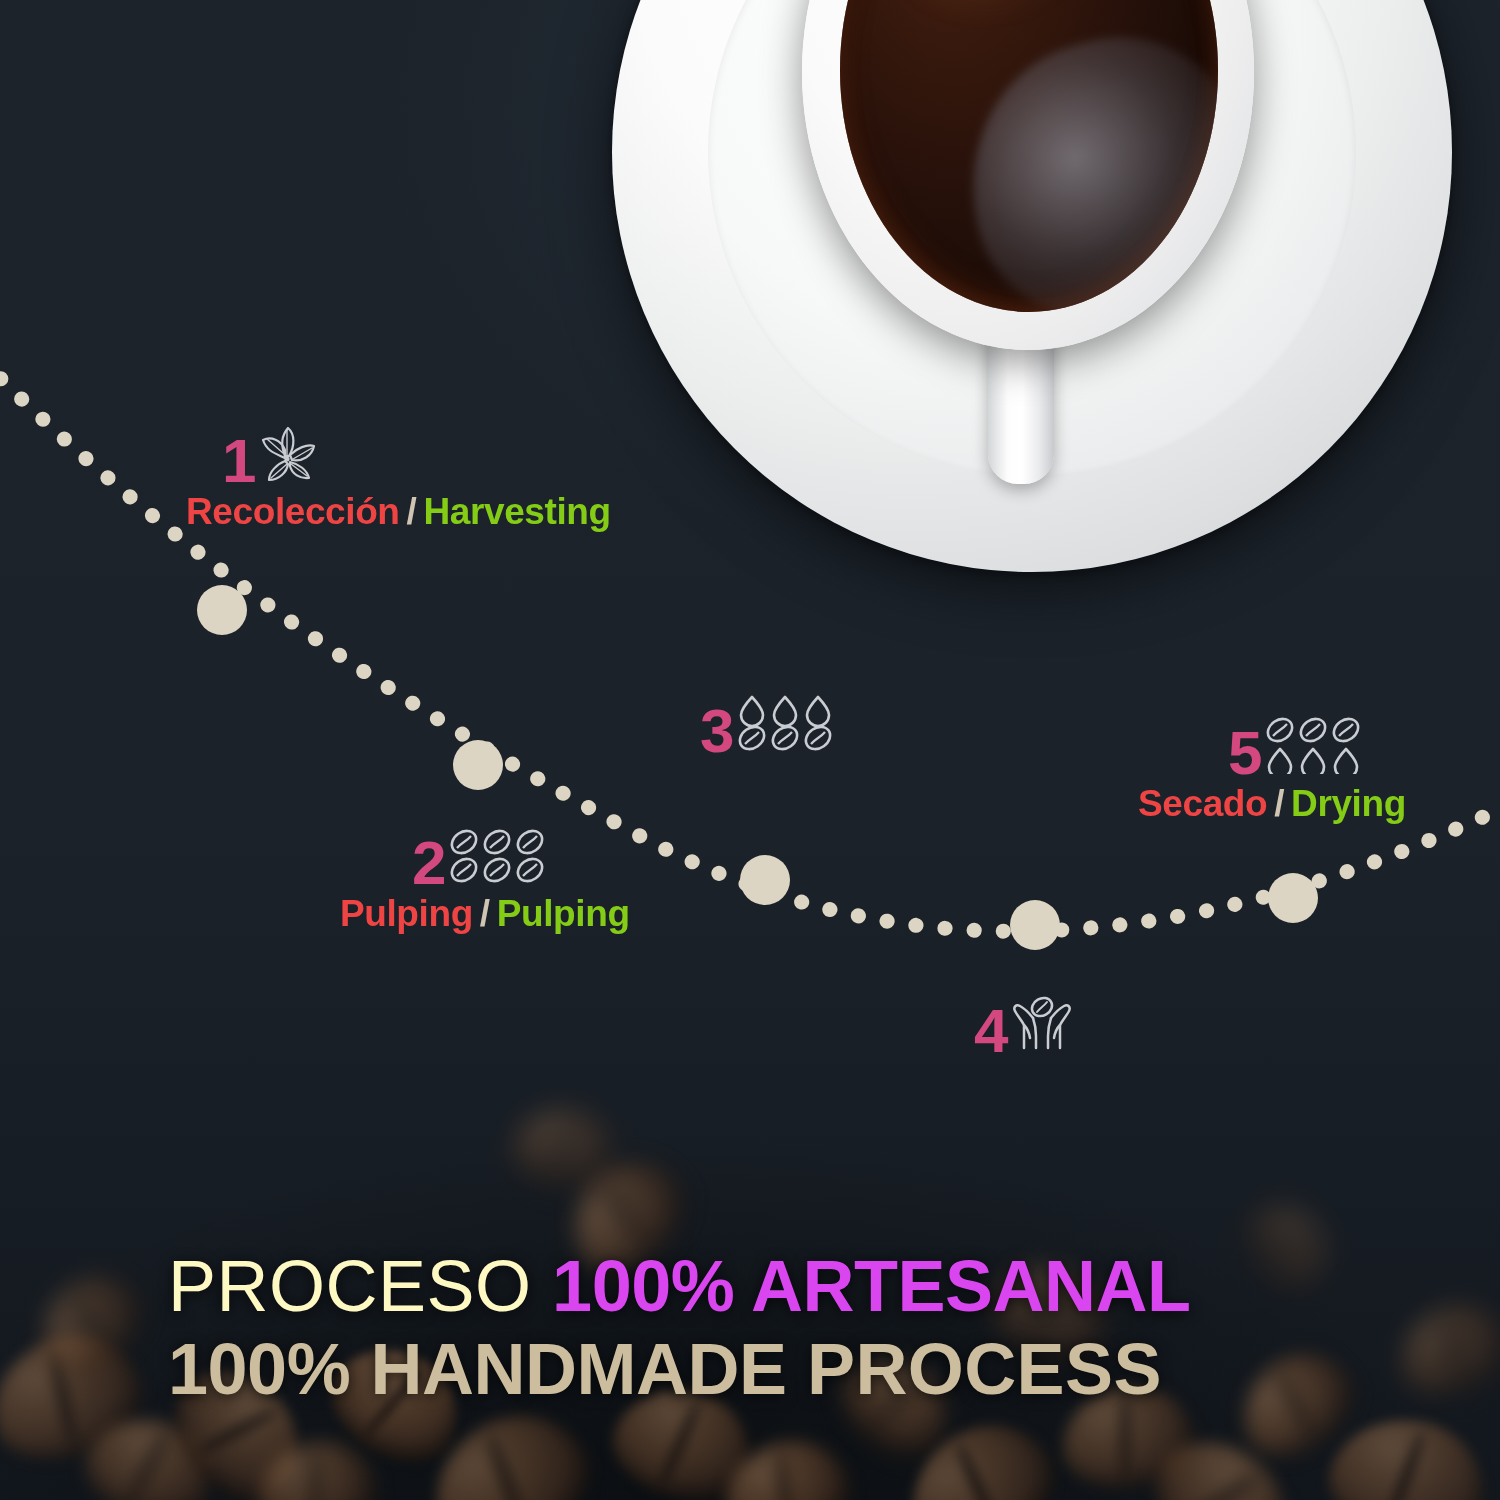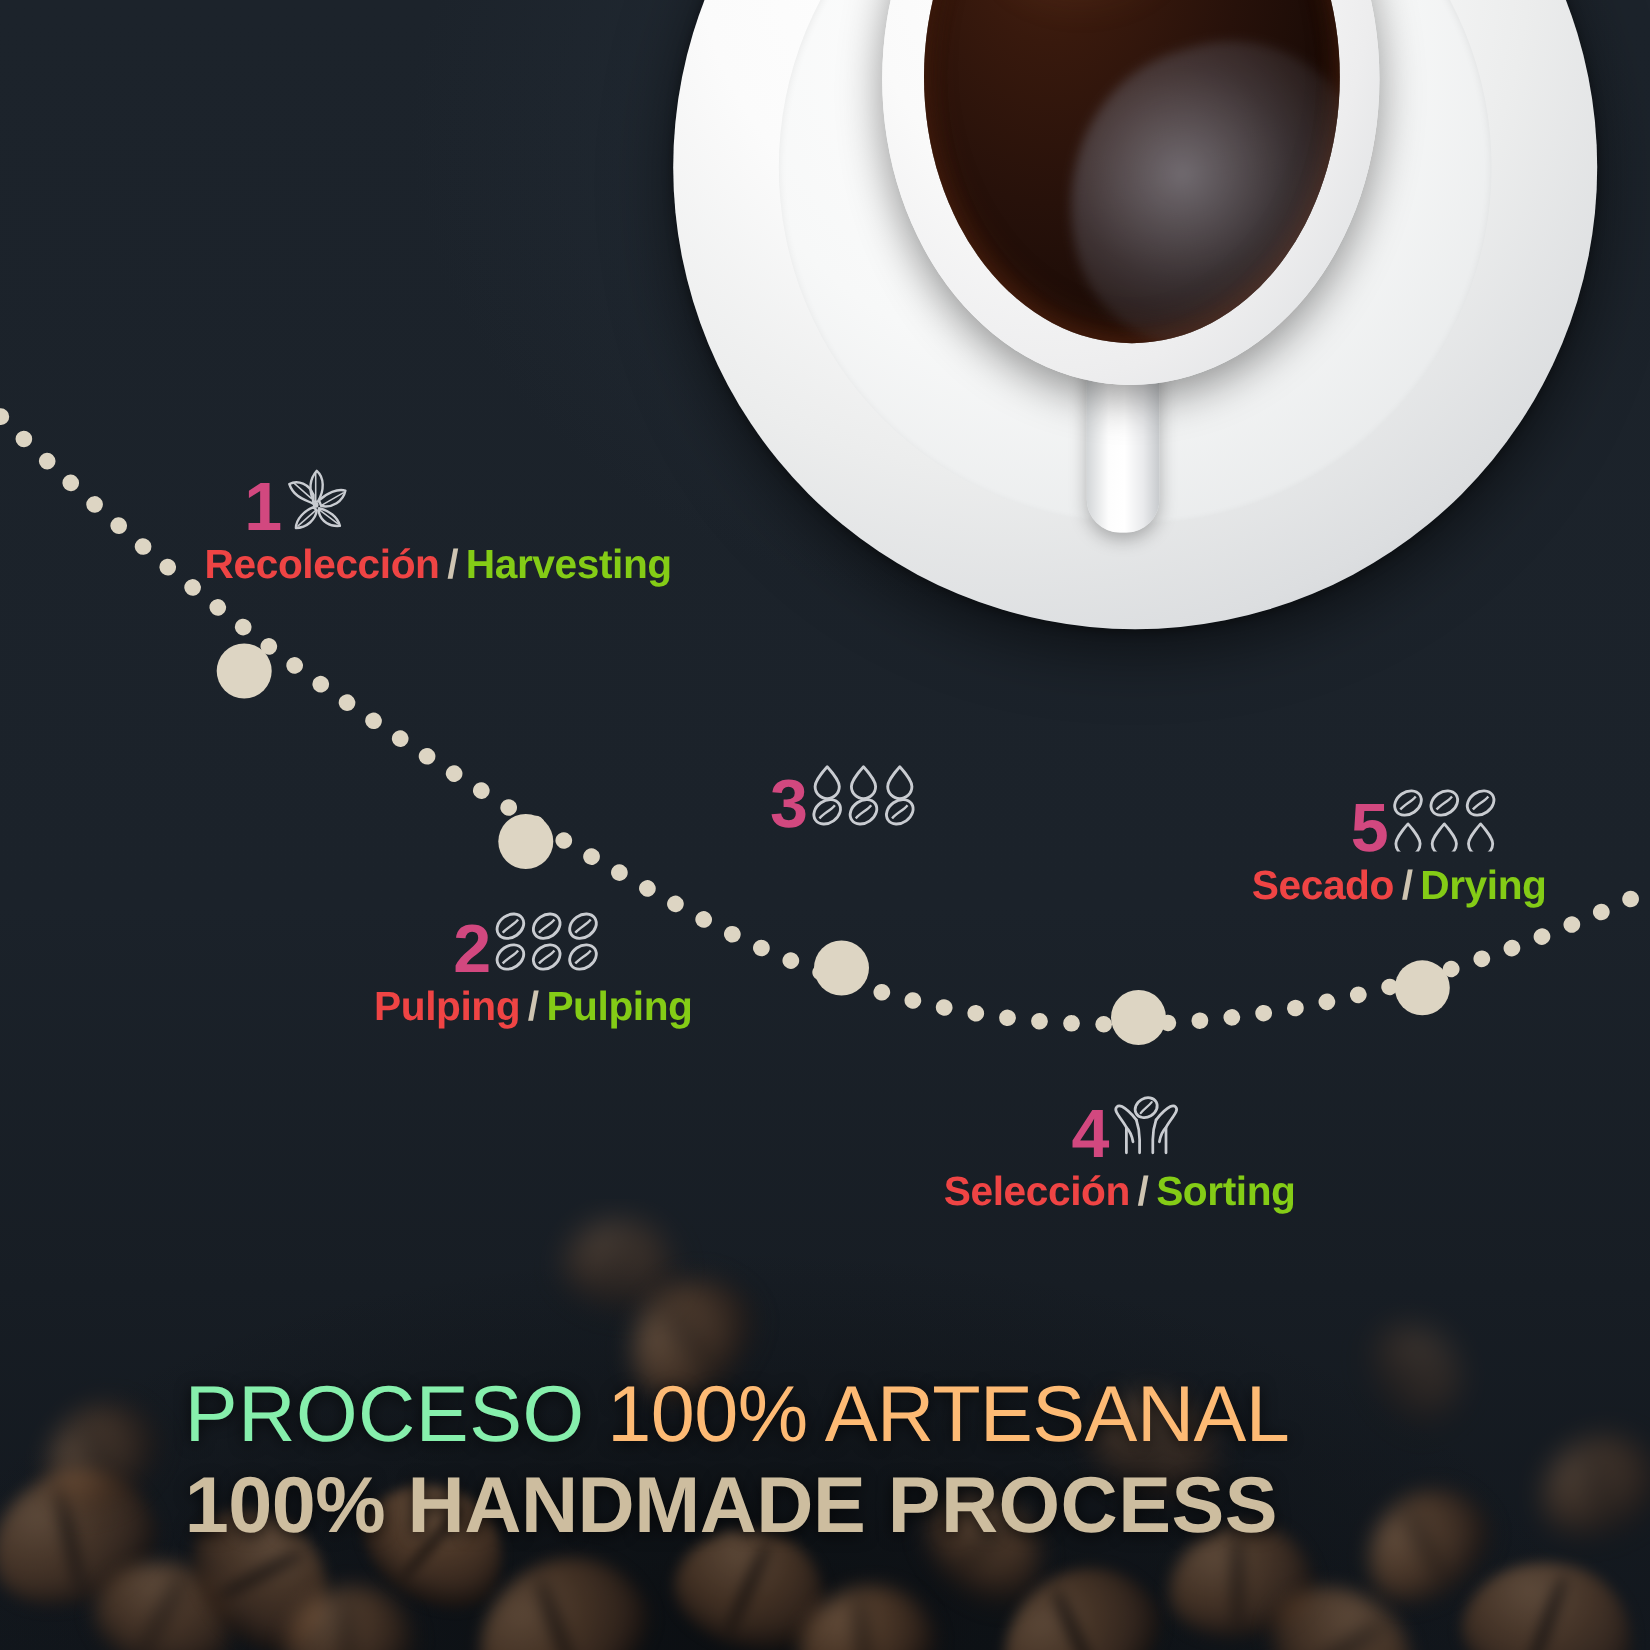--- a/index.html
+++ b/index.html
@@ -194,26 +194,26 @@
   }
   .hl-line1 {
     font-size: 72px;
     line-height: 1.02;
     letter-spacing: 0.5px;
     white-space: nowrap;
     text-shadow: 0 2px 14px rgba(0,0,0,0.75);
   }
   .hl-thin {
     font-weight: 400;
-    color: #86efac;
+    color: #fef9c3;
     font-family: "Liberation Sans Narrow", "Liberation Sans", sans-serif;
   }
   .hl-bold {
-    font-weight: 400;
-    color: #fdba74;
+    font-weight: 700;
+    color: #d946ef;
     letter-spacing: -0.5px;
   }
   .hl-line2 {
     font-size: 72px;
     line-height: 1.02;
     letter-spacing: 0.4px;
     white-space: nowrap;
     margin-top: 10px;
     color: #cdbd9f;
     text-shadow: 0 2px 14px rgba(0,0,0,0.7);
@@ -359,23 +359,20 @@
             <path d="M28 18 C31 14, 35 12, 38 8" stroke-width="2"></path>
             <path d="M24 24 C20 19, 15 14, 11 12 C7 10, 4 13, 6 17 C8 21, 13 27, 15 31 L15 54"></path>
             <path d="M24 24 C26 30, 27 36, 27 42 L27 54"></path>
             <path d="M15 31 C17 33, 20 38, 21 44"></path>
             <path d="M42 24 C46 19, 51 14, 55 12 C59 10, 62 13, 60 17 C58 21, 53 27, 51 31 L51 54"></path>
             <path d="M42 24 C40 30, 39 36, 39 42 L39 54"></path>
             <path d="M51 31 C49 33, 46 38, 45 44"></path>
           </g>
         </svg>
       </span>
-    </div>
-    <div class="step-label">
-      <span class="lbl-es">Selección</span><span class="lbl-sep">/</span><span class="lbl-en">Sorting</span>
     </div>
   </div>
 
   <div class="step" id="step-5">
     <div class="step-top">
       <span class="step-num">5</span>
       <span class="step-icon">
         <svg width="104" height="58" viewBox="0 0 104 58">
           <g fill="none" stroke="#c9ccd1" stroke-width="2.6" stroke-linejoin="round">
             <g transform="translate(3,1)">

